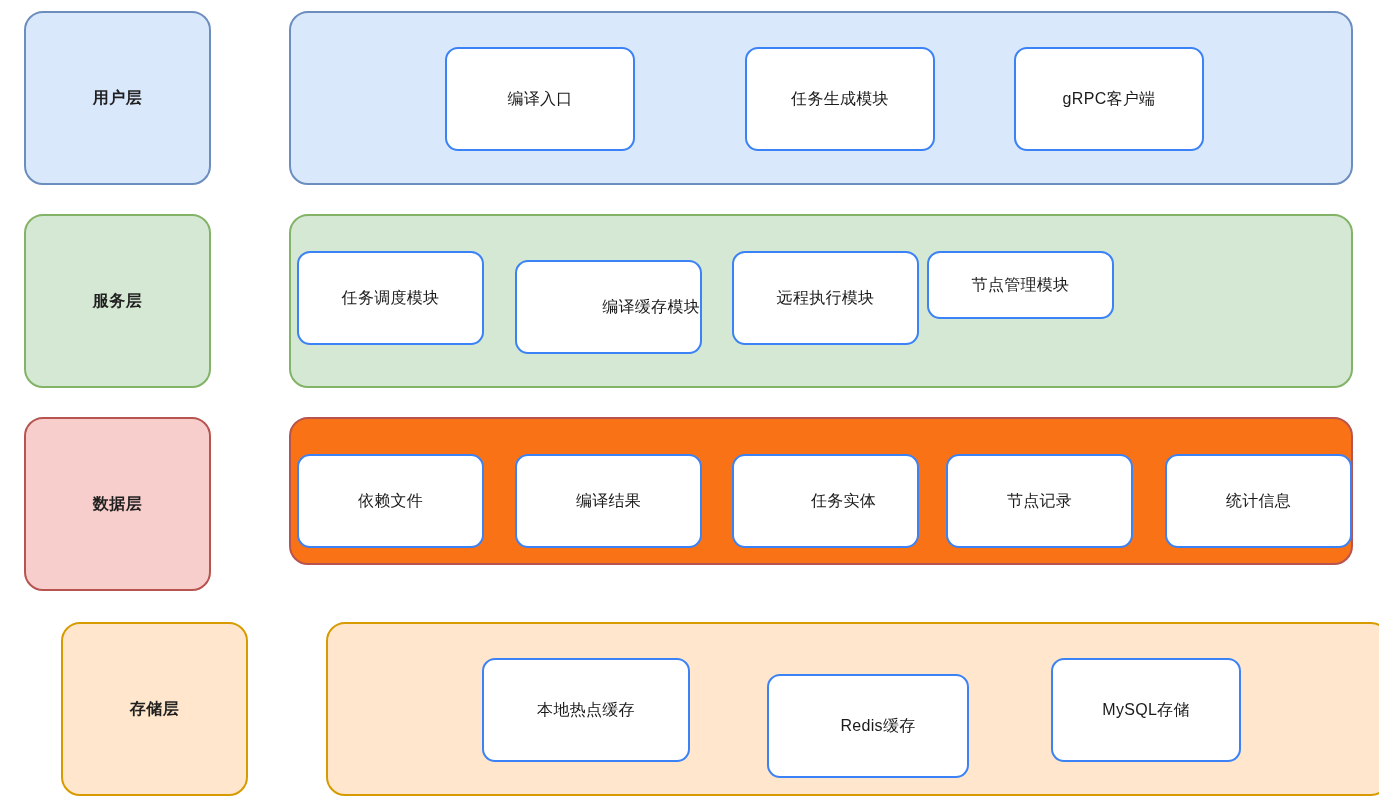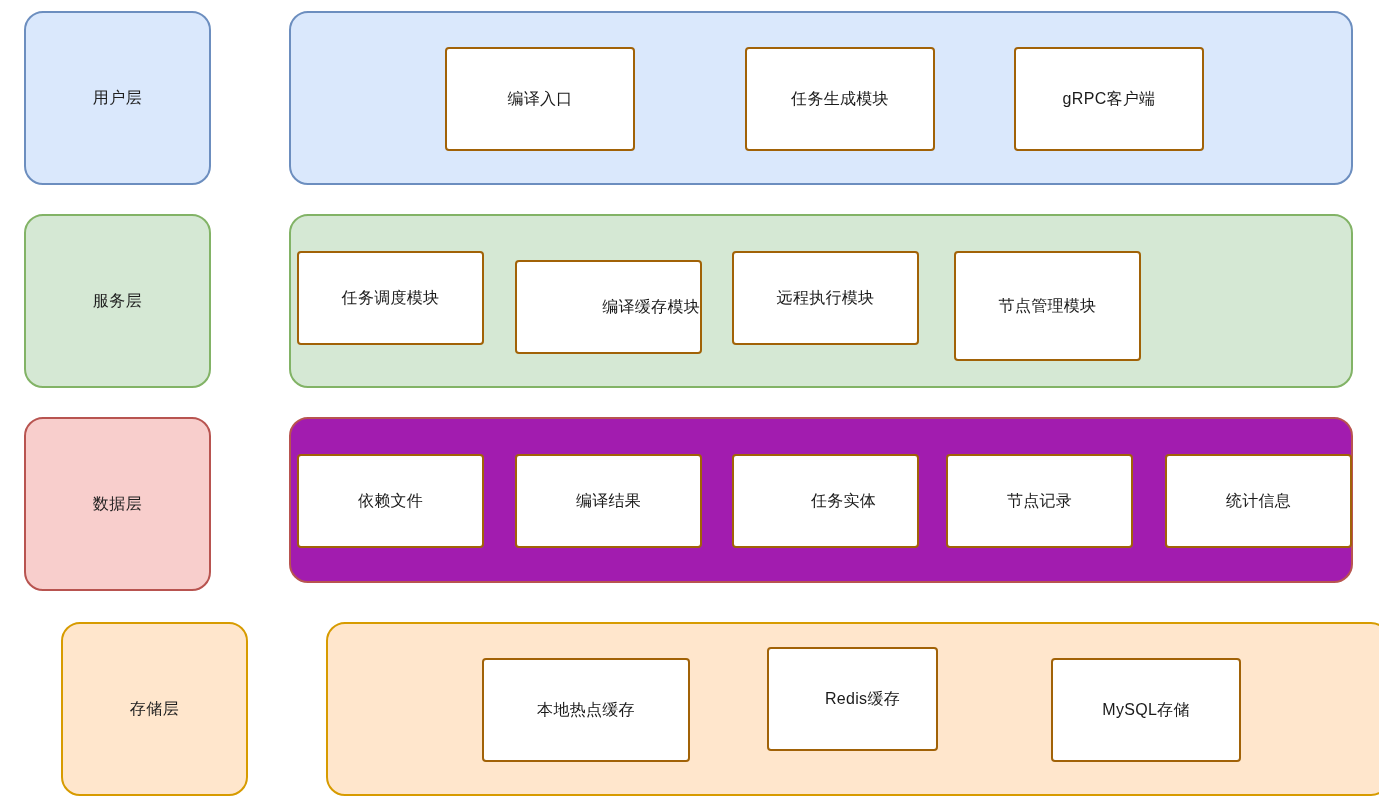--- a/index.html
+++ b/index.html
@@ -40,41 +40,42 @@
     display: flex;
     align-items: center;
     justify-content: center;
   }
   .layer-label-text {
     font-size: 16px;
     color: #1f1f1f;
     letter-spacing: 0.5px;
     line-height: 1.2;
     white-space: nowrap;
+    font-weight: bold;
   }
 
   
   .layer-container {
     position: absolute;
     left: 289px;
     width: 1064px;
     border-radius: 19px;
     border-style: solid;
     border-width: 2px;
     box-sizing: border-box;
     display: flex;
     align-items: center;
   }
 
   
   .node {
     position: absolute;
     background: #ffffff;
-    border: 2px solid #a16207;
-    border-radius: 4px;
+    border: 2px solid #3b82f6;
+    border-radius: 13px;
     box-sizing: border-box;
     display: flex;
     align-items: center;
     justify-content: center;
     text-align: center;
   }
   .node-text {
     font-size: 16px;
     color: #1a1a1a;
     line-height: 1.25;
@@ -113,32 +114,32 @@
     <div class="layer-container" style="top:0px;height:174px;background:#d5e8d4;border-color:#82b366;">
       <div class="node" style="left:6px;top:35px;width:187px;height:94px;">
         <span class="node-text">任务调度模块</span>
       </div>
       <div class="node" style="left:224px;top:44px;width:187px;height:94px;justify-content:flex-end;">
         <span class="node-text">编译缓存模块</span>
       </div>
       <div class="node" style="left:441px;top:35px;width:187px;height:94px;">
         <span class="node-text">远程执行模块</span>
       </div>
-      <div class="node" style="left:663px;top:35px;width:187px;height:110px;">
+      <div class="node" style="left:636px;top:35px;width:187px;height:68px;">
         <span class="node-text">节点管理模块</span>
       </div>
     </div>
   </div>
 
   <div class="layer-row" style="top:417px;height:174px;">
     <div class="layer-label" style="top:0px;height:174px;background:#f8cecc;border-color:#b85450;">
       <span class="layer-label-text">数据层</span>
     </div>
 
-    <div class="layer-container" style="top:0px;height:166px;background:#a21caf;border-color:#b85450;">
+    <div class="layer-container" style="top:0px;height:148px;background:#f97316;border-color:#b85450;">
       <div class="node" style="left:6px;top:35px;width:187px;height:94px;">
         <span class="node-text">依赖文件</span>
       </div>
       <div class="node" style="left:224px;top:35px;width:187px;height:94px;">
         <span class="node-text">编译结果</span>
       </div>
       <div class="node" style="left:441px;top:35px;width:187px;height:94px;padding-left:36px;">
         <span class="node-text">任务实体</span>
       </div>
       <div class="node" style="left:655px;top:35px;width:187px;height:94px;">
@@ -152,21 +153,21 @@
 
   <div class="layer-row" style="top:622px;height:174px;margin-left:37px;">
     <div class="layer-label" style="top:0px;height:174px;background:#ffe6cc;border-color:#d79b00;">
       <span class="layer-label-text">存储层</span>
     </div>
 
     <div class="layer-container" style="top:0px;height:174px;background:#ffe6cc;border-color:#d79b00;">
       <div class="node" style="left:154px;top:34px;width:208px;height:104px;">
         <span class="node-text">本地热点缓存</span>
       </div>
-      <div class="node" style="left:439px;top:23px;width:171px;height:104px;padding-left:20px;">
+      <div class="node" style="left:439px;top:50px;width:202px;height:104px;padding-left:20px;">
         <span class="node-text">Redis缓存</span>
       </div>
       <div class="node" style="left:723px;top:34px;width:190px;height:104px;">
         <span class="node-text">MySQL存储</span>
       </div>
     </div>
   </div>
 
 </div>
 

